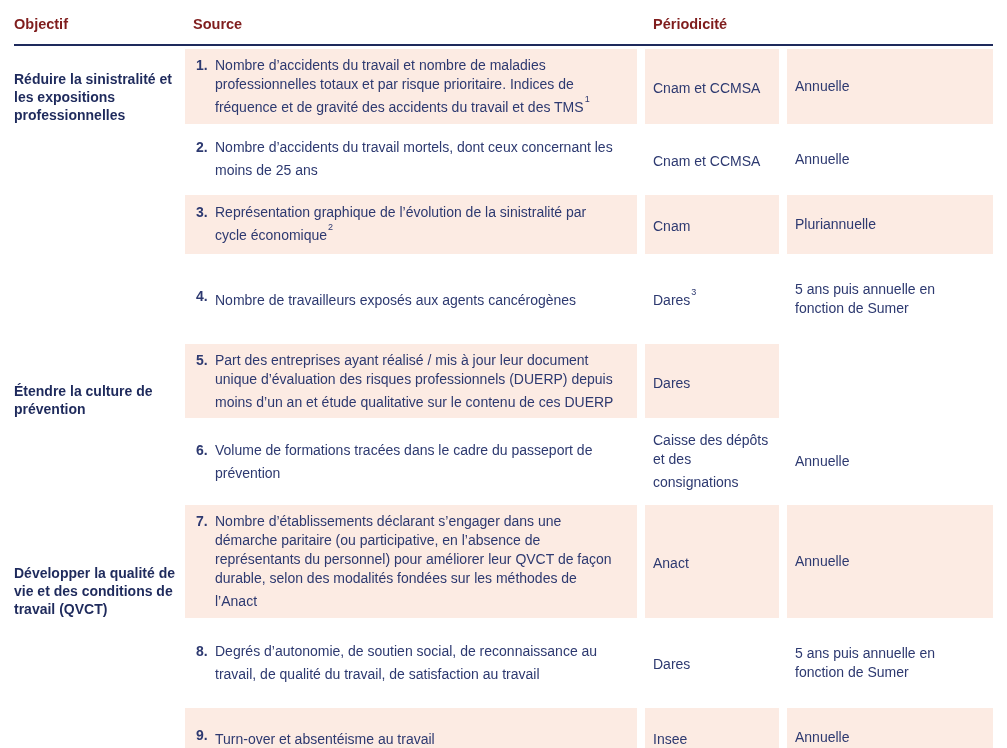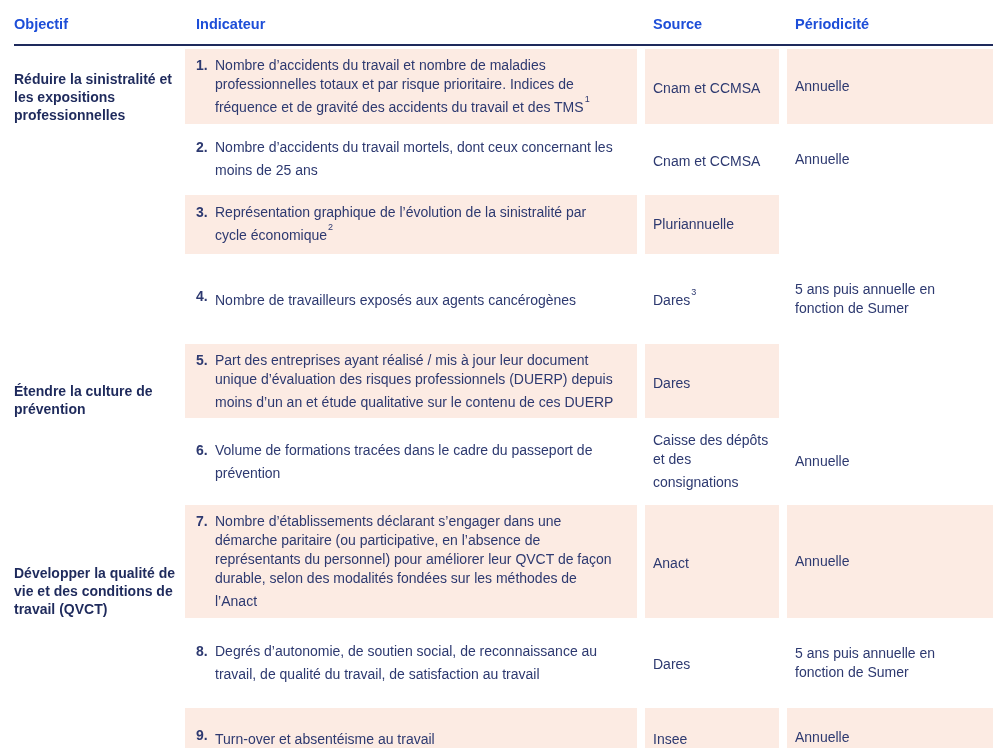--- a/index.html
+++ b/index.html
@@ -13,21 +13,21 @@
   .grid {
     display: grid;
     grid-template-columns: 163px 452px 134px 1fr;
     column-gap: 8px;
   }
   
   .thead { padding: 8px 0 12px 0; }
   .h {
     font-weight: 700;
     font-size: 14.5px;
-    color: #1d4ed8;
+    color: #7f1d1d;
   }
   .h-ind { padding-left: 11px; }
   .h-src, .h-per { padding-left: 8px; }
   .hrule { height: 2px; background: #1e2a5c; }
   
   #rows {
     display: flex;
     flex-direction: column;
     row-gap: 6px;
     padding: 3px 0;
@@ -70,21 +70,20 @@
     margin-left: 1px;
   }
 </style>
 </head>
 <body>
 
 <div class="table">
 
   <div class="thead grid">
     <div class="h h-obj">Objectif</div>
-    <div class="h h-ind">Indicateur</div>
     <div class="h h-src">Source</div>
     <div class="h h-per">Périodicité</div>
   </div>
 
   <div class="hrule"></div>
 
   <div id="rows">
   <div class="trow grid shaded">
     <div class="cell obj">
       <span class="obj-text">Réduire la sinistralité et les expositions professionnelles</span>
@@ -124,20 +123,23 @@
   <div class="trow grid shaded">
     <div class="cell obj">
       <span class="obj-text"></span>
     </div>
     <div class="cell ind">
       <div class="ind-inner">
         <span class="num">3.</span>
         <span class="ind-text"><span class="ind-t">Représentation graphique de l’évolution de la sinistralité par cycle économique</span><sup class="sup ind-s">2</sup></span>
       </div>
     </div>
+    <div class="cell src">
+      <span><span class="src-t">Cnam</span><sup class="sup src-s"></sup></span>
+    </div>
     <div class="cell per">
       <span class="per-t">Pluriannuelle</span>
     </div>
   </div>
 
   <div class="trow grid">
     <div class="cell obj">
       <span class="obj-text"></span>
     </div>
     <div class="cell ind">

